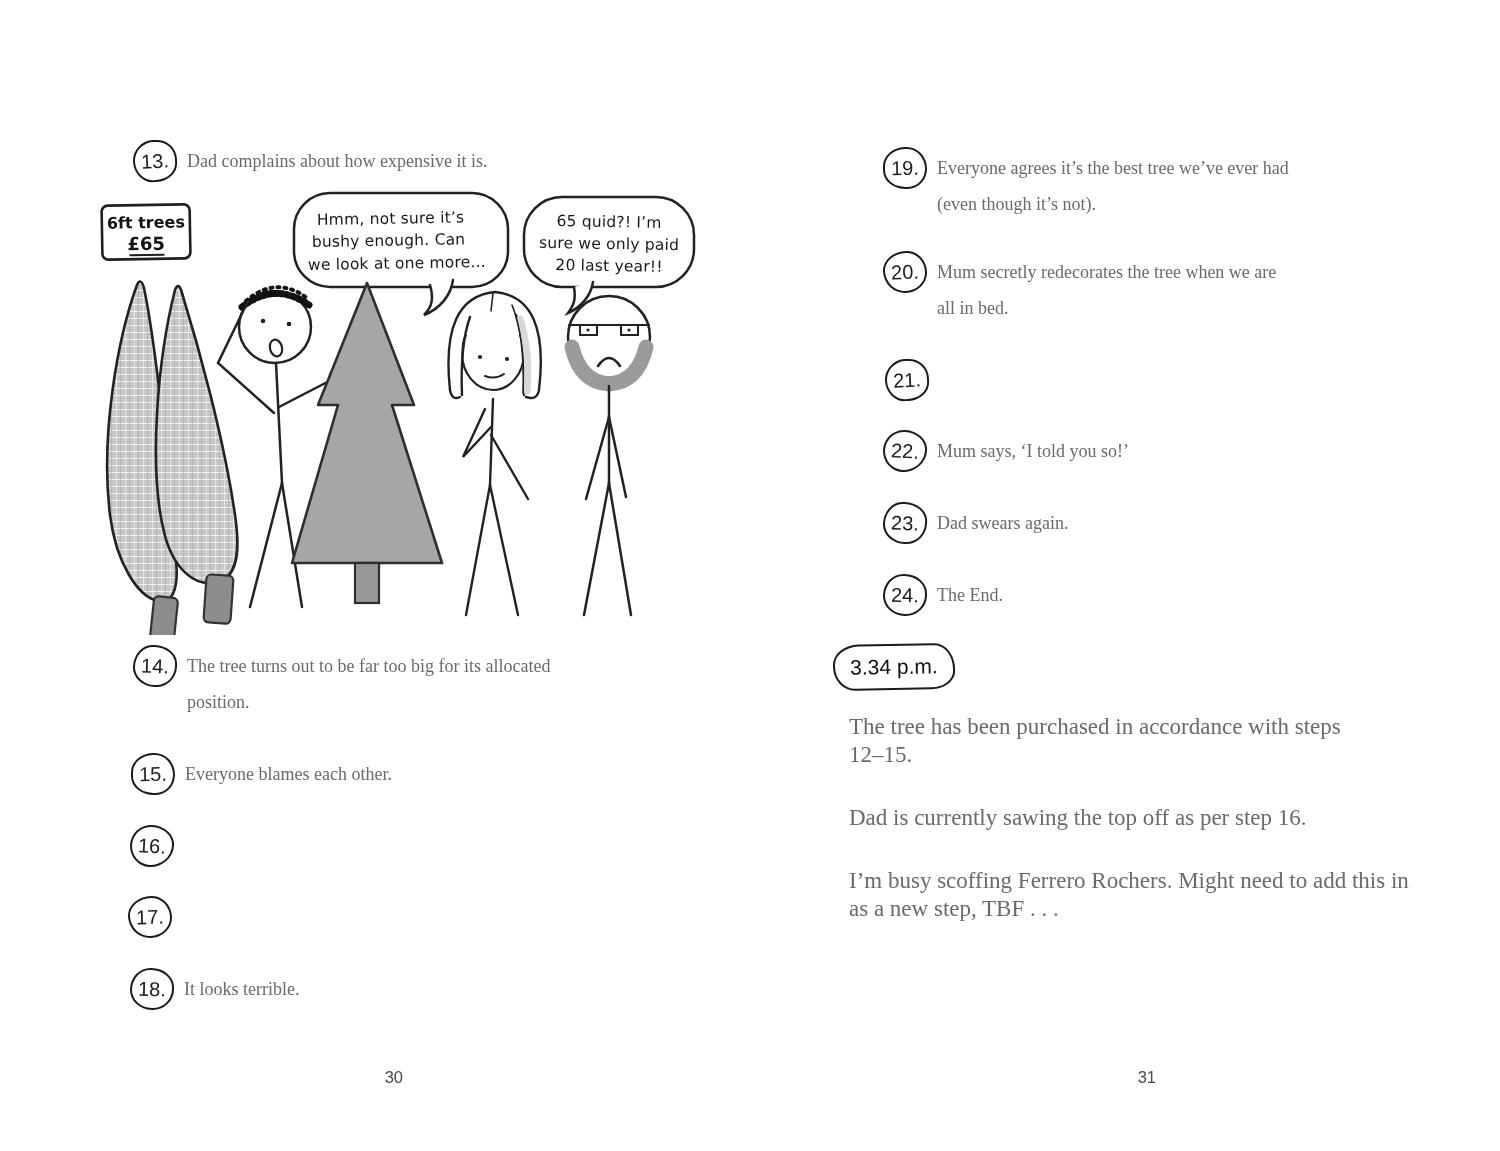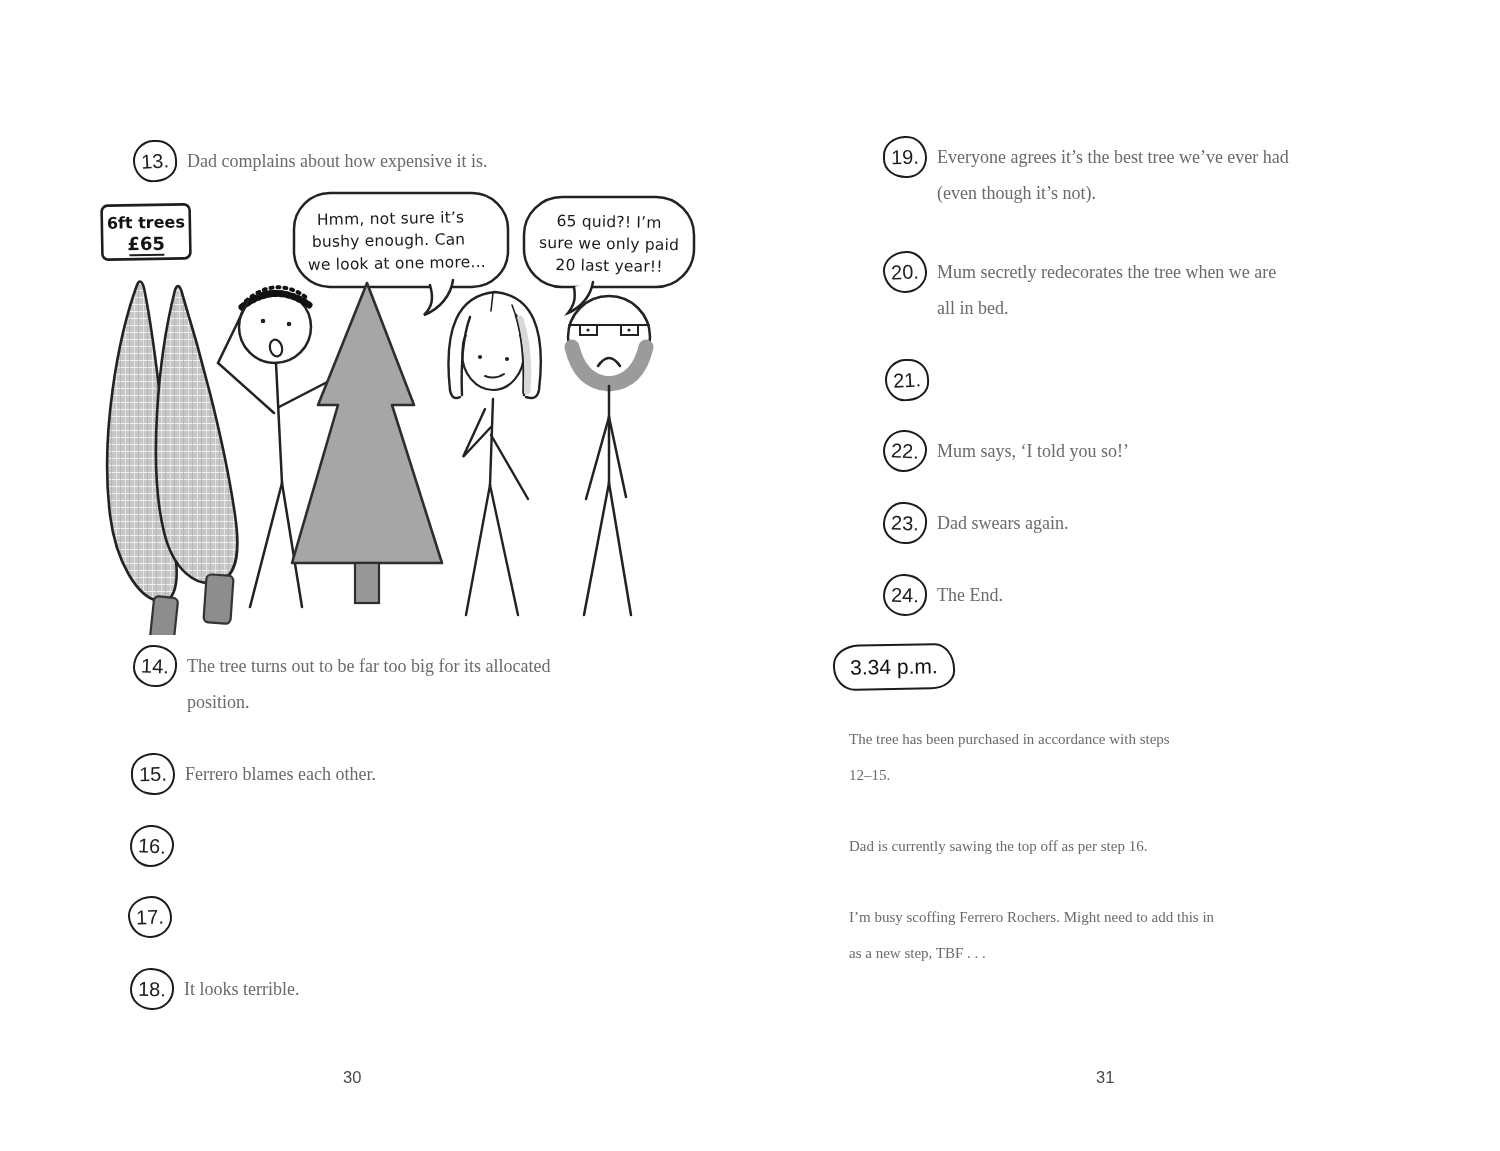--- a/index.html
+++ b/index.html
@@ -29,24 +29,24 @@
   .right-text{width:475px;}
   .time-badge{
     position:absolute;left:833px;top:644px;width:122px;height:46px;box-sizing:border-box;
     border:2.4px solid #1b1b1b;border-radius:26px 20px 24px 22px / 20px 26px 18px 24px;
     transform:rotate(-1deg);
     display:flex;align-items:center;justify-content:center;
     font-family:"Liberation Sans", sans-serif;font-size:21px;color:#111;background:#fff;
   }
   .paras{position:absolute;left:849px;top:713px;width:600px;}
   .paras p{
-    margin:8px 0 35px 0;font-size:15px;line-height:36px;color:#6a6a6a;white-space:pre-line;
+    margin:0 0 35px 0;font-size:23px;line-height:28px;color:#6a6a6a;white-space:pre-line;
   }
   .page-num{
-    position:absolute;top:1068px;width:60px;text-align:left;
+    position:absolute;top:1068px;width:60px;text-align:right;
     font-family:"Liberation Sans", sans-serif;font-size:16.5px;color:#4a4a4a;
   }
   #illustration{position:absolute;left:80px;top:185px;}
   .bubble-txt{
     font-family:"DejaVu Sans", sans-serif;font-size:15.5px;font-weight:500;
     fill:#1a1a1a;letter-spacing:.2px;
   }
   .sign-txt{
     font-family:"DejaVu Sans", sans-serif;font-weight:600;fill:#141414;
   }
@@ -158,36 +158,36 @@
   </g>
 </svg>
 
 <div class="step" style="left:133px;top:645px;">
   <div class="num-circle r2">14.</div>
   <div class="step-text left-text">The tree turns out to be far too big for its allocated
 position.</div>
 </div>
 <div class="step" style="left:131px;top:753px;">
   <div class="num-circle r3">15.</div>
-  <div class="step-text left-text">Ferrero blames each other.</div>
+  <div class="step-text left-text">Everyone blames each other.</div>
 </div>
 <div class="step" style="left:130px;top:825px;">
   <div class="num-circle r4">16.</div>
 </div>
 <div class="step" style="left:128px;top:896px;">
   <div class="num-circle r5">17.</div>
 </div>
 <div class="step" style="left:130px;top:968px;">
   <div class="num-circle r6">18.</div>
   <div class="step-text left-text">It looks terrible.</div>
 </div>
 
 <div class="page-num" style="left:343px;">30</div>
 
-<div class="step" style="left:883px;top:136px;">
+<div class="step" style="left:883px;top:147px;">
   <div class="num-circle r3">19.</div>
   <div class="step-text right-text">Everyone agrees it’s the best tree we’ve ever had
 (even though it’s not).</div>
 </div>
 <div class="step" style="left:883px;top:251px;">
   <div class="num-circle r5">20.</div>
   <div class="step-text right-text">Mum secretly redecorates the tree when we are
 all in bed.</div>
 </div>
 <div class="step" style="left:885px;top:359px;">

